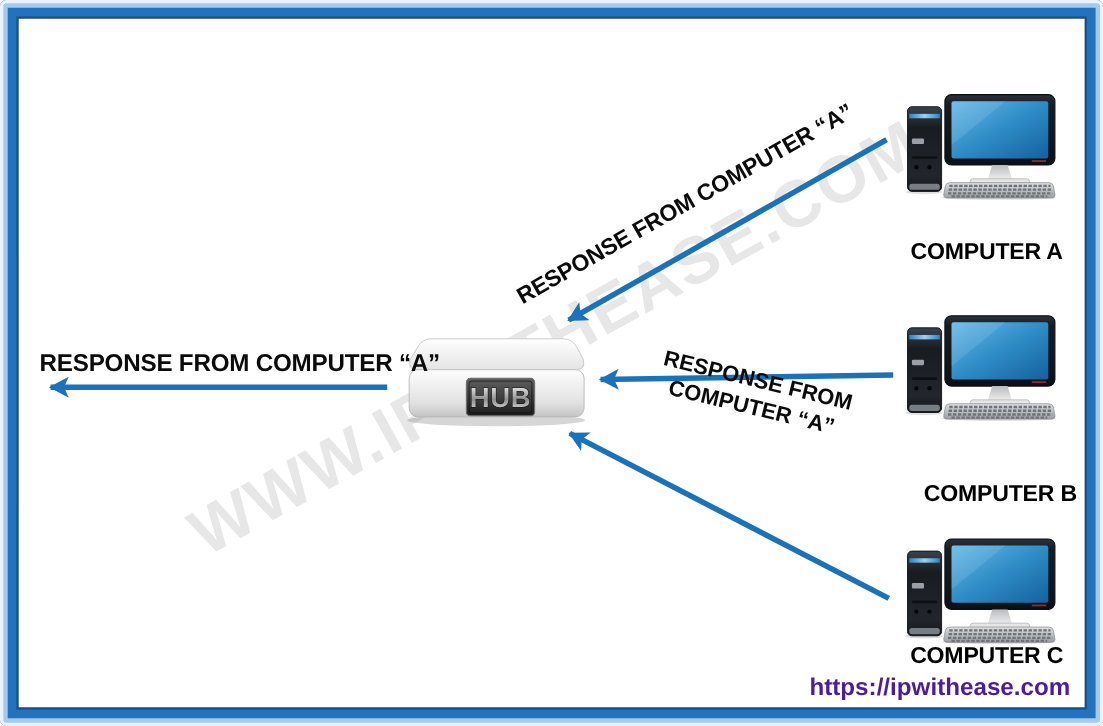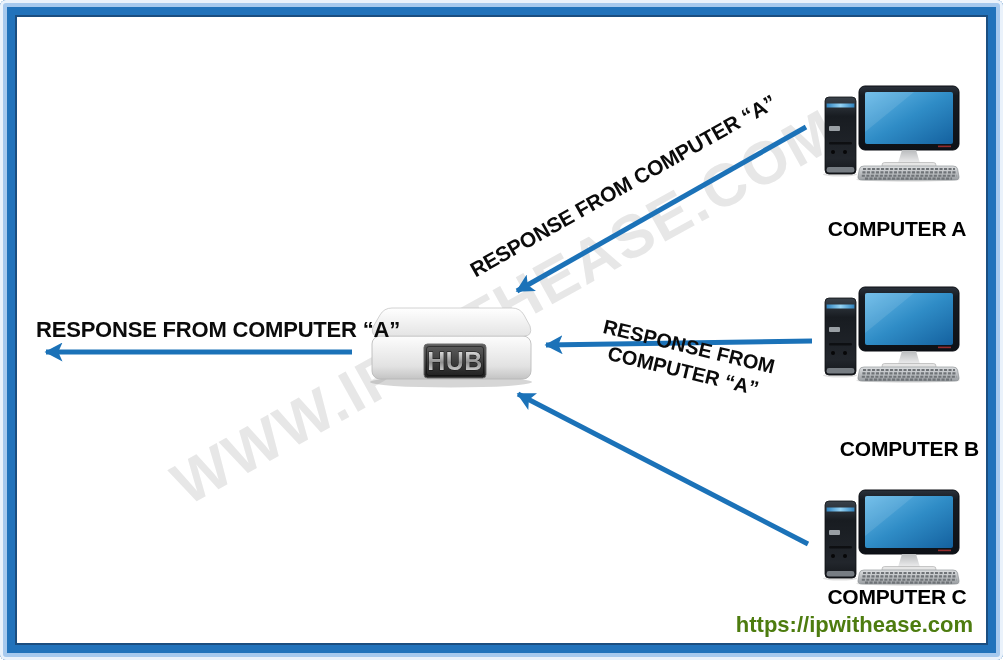--- a/index.html
+++ b/index.html
@@ -36,21 +36,21 @@
   }
   .pc-label {
     position: absolute; z-index: 3; width: 164px; text-align: center;
     font-weight: bold; font-size: 21px; color: #000; letter-spacing: -0.2px; margin-top: 33px;
   }
   .pc-label.a { left: 815px; top: 184px; }
   .pc-label.b { left: 815px; top: 404px; text-align: right; }
   .pc-label.c { left: 815px; top: 552px; }
   .site-url {
     position: absolute; z-index: 3; right: 30px; top: 612px;
-    font-weight: bold; font-size: 22px; color: #4d7c0f;
+    font-weight: bold; font-size: 22px; color: #4c1d95;
   }
 </style>
 </head>
 <body>
 
 <div class="frame"></div>
 
 <div class="watermark">WWW.IPWITHEASE.COM</div>
 
 <svg class="scene" width="1003" height="660" viewBox="0 0 1003 660">

